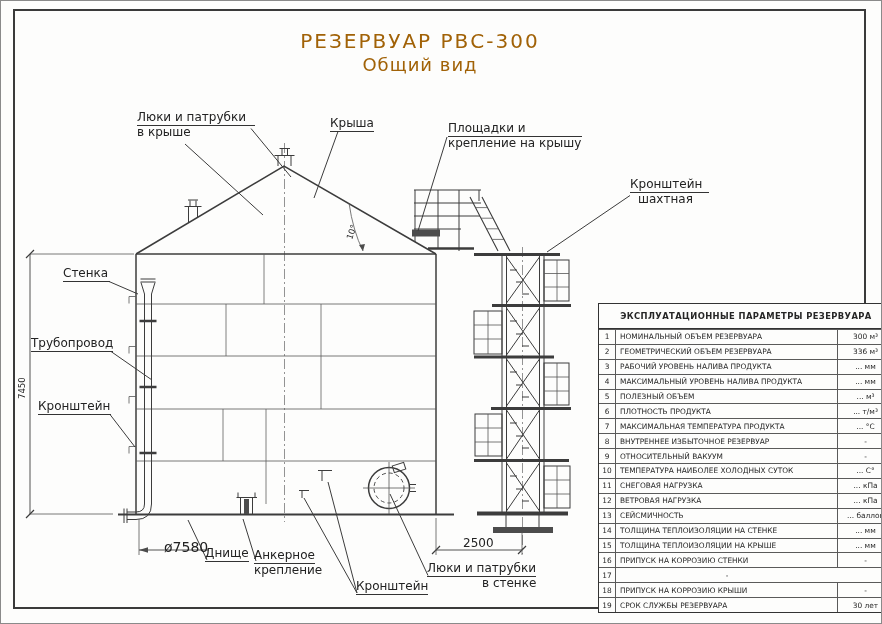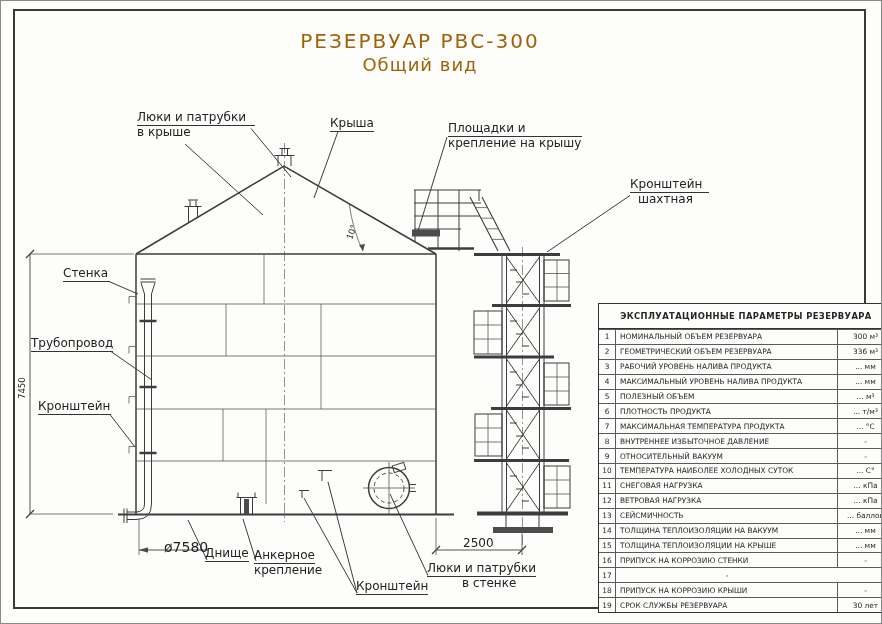--- a/index.html
+++ b/index.html
@@ -233,21 +233,21 @@
     <span class="u" style="min-width:60px">Анкерное</span><br>
     <span>крепление</span>
   </div>
 
   <div class="lbl" style="left:355px;top:579px">
     <span class="u" style="min-width:66px">Кронштейн</span>
   </div>
 
   <div class="lbl" style="left:426px;top:561px">
     <span class="u" style="min-width:93px">Люки и патрубки</span><br>
-    <span style="margin-left:35px">в стенке</span>
+    <span style="margin-left:55px">в стенке</span>
   </div>
 
   <div class="dim-txt rot90" style="left:16px;top:398px;font-size:8.5px">7450</div>
   <div class="dim-txt" style="left:163px;top:538px">ø7580</div>
   <div class="dim-txt" style="left:462px;top:535px;font-size:12px">2500</div>
   <div class="dim-txt" style="left:343px;top:226px;font-size:8.5px;transform:rotate(-72deg)">10°</div>
 
   <div class="ptable">
     <div class="hdr">ЭКСПЛУАТАЦИОННЫЕ ПАРАМЕТРЫ РЕЗЕРВУАРА</div>
 
@@ -281,21 +281,21 @@
         <div class="c-name">ПЛОТНОСТЬ ПРОДУКТА</div>
         <div class="c-val">... т/м³</div>
       </div>
     <div class="prow">
         <div class="c-num">7</div>
         <div class="c-name">МАКСИМАЛЬНАЯ ТЕМПЕРАТУРА ПРОДУКТА</div>
         <div class="c-val">... °С</div>
       </div>
     <div class="prow">
         <div class="c-num">8</div>
-        <div class="c-name">ВНУТРЕННЕЕ ИЗБЫТОЧНОЕ ДАВЛЕНИЕ</div>
+        <div class="c-name">ВНУТРЕННЕЕ ИЗБЫТОЧНОЕ РЕЗЕРВУАР</div>
         <div class="c-val">-</div>
       </div>
     <div class="prow">
         <div class="c-num">9</div>
         <div class="c-name">ОТНОСИТЕЛЬНЫЙ ВАКУУМ</div>
         <div class="c-val">-</div>
       </div>
     <div class="prow">
         <div class="c-num">10</div>
         <div class="c-name">ТЕМПЕРАТУРА НАИБОЛЕЕ ХОЛОДНЫХ СУТОК</div>
@@ -311,21 +311,21 @@
         <div class="c-name">ВЕТРОВАЯ НАГРУЗКА</div>
         <div class="c-val">... кПа</div>
       </div>
     <div class="prow">
         <div class="c-num">13</div>
         <div class="c-name">СЕЙСМИЧНОСТЬ</div>
         <div class="c-val">... баллов</div>
       </div>
     <div class="prow">
         <div class="c-num">14</div>
-        <div class="c-name">ТОЛЩИНА ТЕПЛОИЗОЛЯЦИИ НА ВАКУУМ</div>
+        <div class="c-name">ТОЛЩИНА ТЕПЛОИЗОЛЯЦИИ НА СТЕНКЕ</div>
         <div class="c-val">... мм</div>
       </div>
     <div class="prow">
         <div class="c-num">15</div>
         <div class="c-name">ТОЛЩИНА ТЕПЛОИЗОЛЯЦИИ НА КРЫШЕ</div>
         <div class="c-val">... мм</div>
       </div>
     <div class="prow">
         <div class="c-num">16</div>
         <div class="c-name">ПРИПУСК НА КОРРОЗИЮ СТЕНКИ</div>

